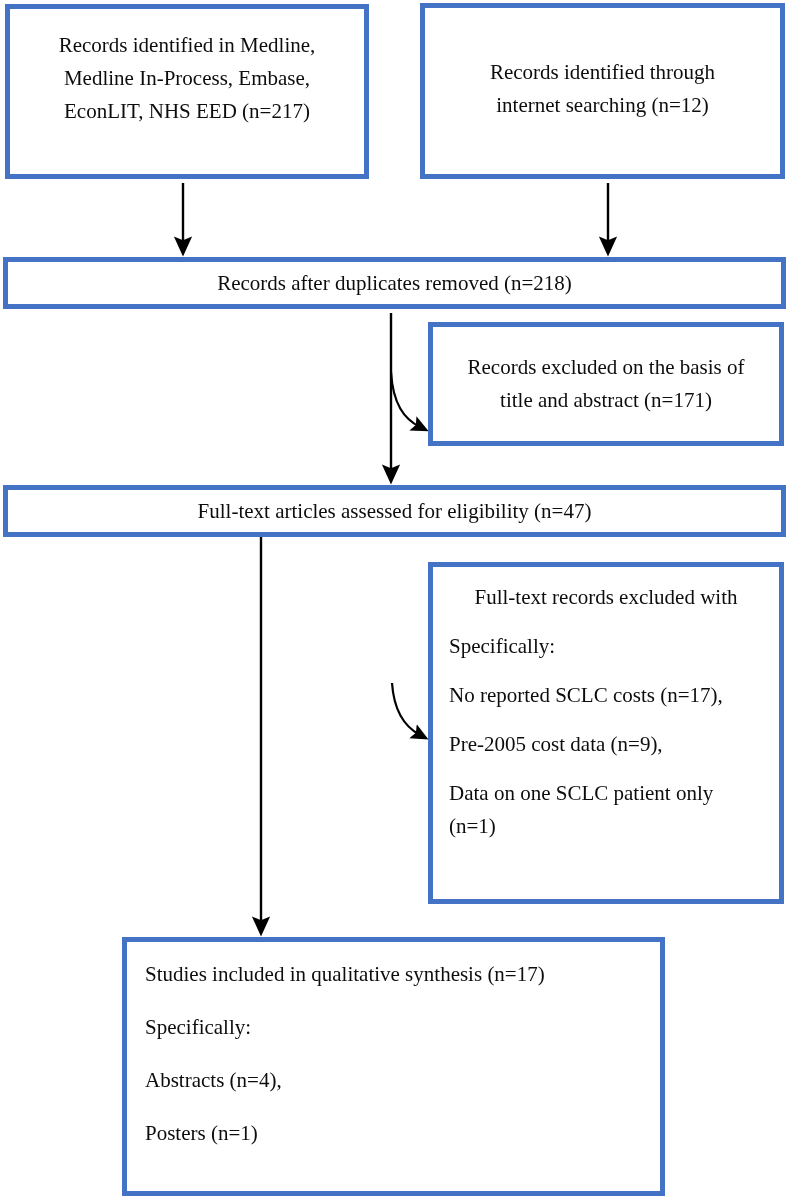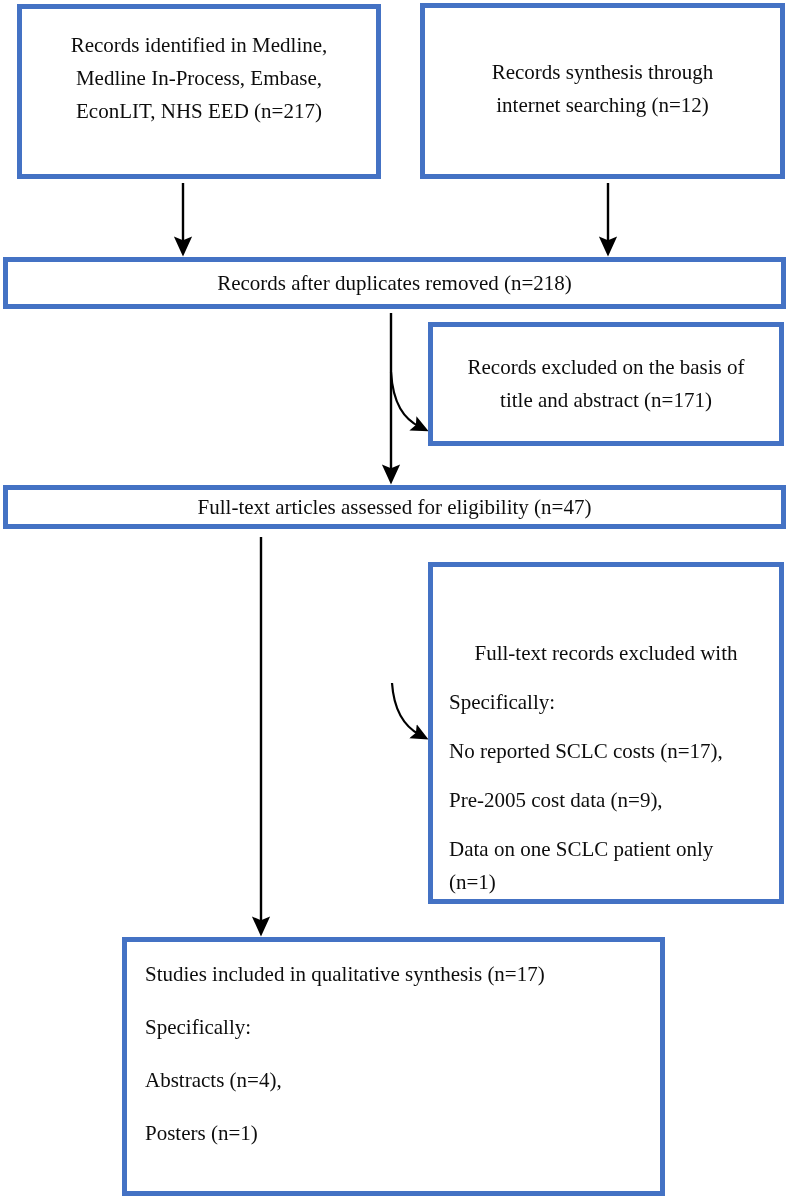--- a/index.html
+++ b/index.html
@@ -27,31 +27,31 @@
   }
   .box .line {
     font-size: 21px;
     line-height: 33px;
     white-space: pre-wrap;
   }
   .ctr { text-align: center; }
   .lft { text-align: left; }
 
   
-  #box-db        { left: 5px;   top: 4px;    width: 364px; height: 175px; padding: 0 10px; justify-content: flex-start; margin-left: 12px; }
+  #box-db        { left: 5px;   top: 4px;    width: 364px; height: 175px; padding: 0 10px; justify-content: flex-start; }
   #box-db .line  { margin-top: 0; }
   #box-db .pad   { height: 20px; }
 
   #box-internet  { left: 420px; top: 3px;   width: 365px; height: 176px; padding: 0 14px; justify-content: flex-start; }
   #box-internet .pad { height: 48px; }
 
   #box-dupes     { left: 3px;   top: 257px; width: 783px; height: 52px;  padding: 4px 10px; }
   #box-excl1     { left: 428px; top: 322px; width: 356px; height: 124px; padding: 0 16px; }
-  #box-fulltext  { left: 3px;   top: 485px; width: 783px; height: 44px;  padding: 0 10px; }
-  #box-excl2     { left: 428px; top: 562px; width: 356px; height: 342px; padding: 14px 16px 0 16px; justify-content: flex-end; }
+  #box-fulltext  { left: 3px;   top: 485px; width: 783px; height: 52px;  padding: 0 10px; }
+  #box-excl2     { left: 428px; top: 562px; width: 356px; height: 342px; padding: 14px 16px 0 16px; justify-content: flex-start; }
   #box-incl      { left: 122px; top: 937px; width: 543px; height: 259px; padding: 16px 18px 0 18px; justify-content: flex-start; }
 
   #box-excl2 .line.lft { margin-top: 16px; }
   #box-incl  .line.lft { margin-top: 20px; }
   #box-incl  .line.first { margin-top: 0; }
 
   
   #arrows {
     position: absolute;
     left: 0; top: 0;
@@ -101,21 +101,21 @@
 
   <div class="box" id="box-db">
     <div class="pad"></div>
     <div class="line ctr">Records identified in Medline,</div>
     <div class="line ctr">Medline In-Process, Embase,</div>
     <div class="line ctr">EconLIT, NHS EED (n=217)</div>
   </div>
 
   <div class="box" id="box-internet">
     <div class="pad"></div>
-    <div class="line ctr">Records synthesis through</div>
+    <div class="line ctr">Records identified through</div>
     <div class="line ctr">internet searching (n=12)</div>
   </div>
 
   <div class="box" id="box-dupes">
     <div class="line ctr">Records after duplicates removed (n=218)</div>
   </div>
 
   <div class="box" id="box-excl1">
     <div class="line ctr">Records excluded on the basis of</div>
     <div class="line ctr">title and abstract (n=171)</div>

